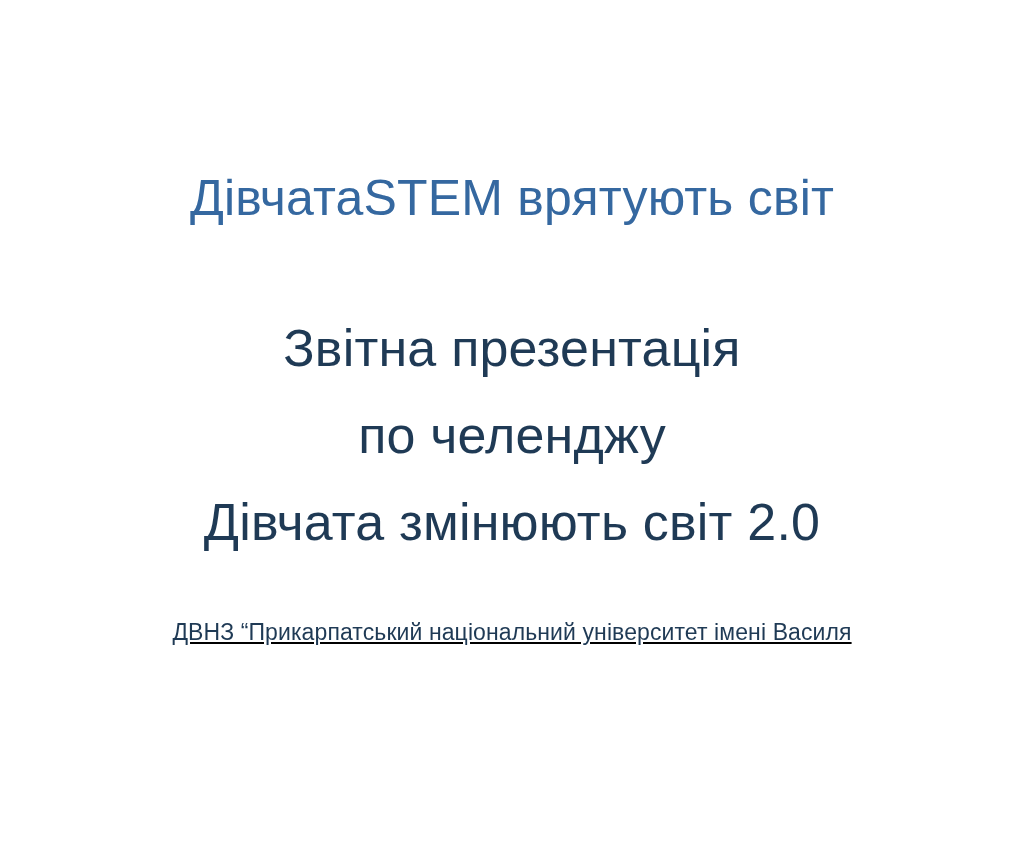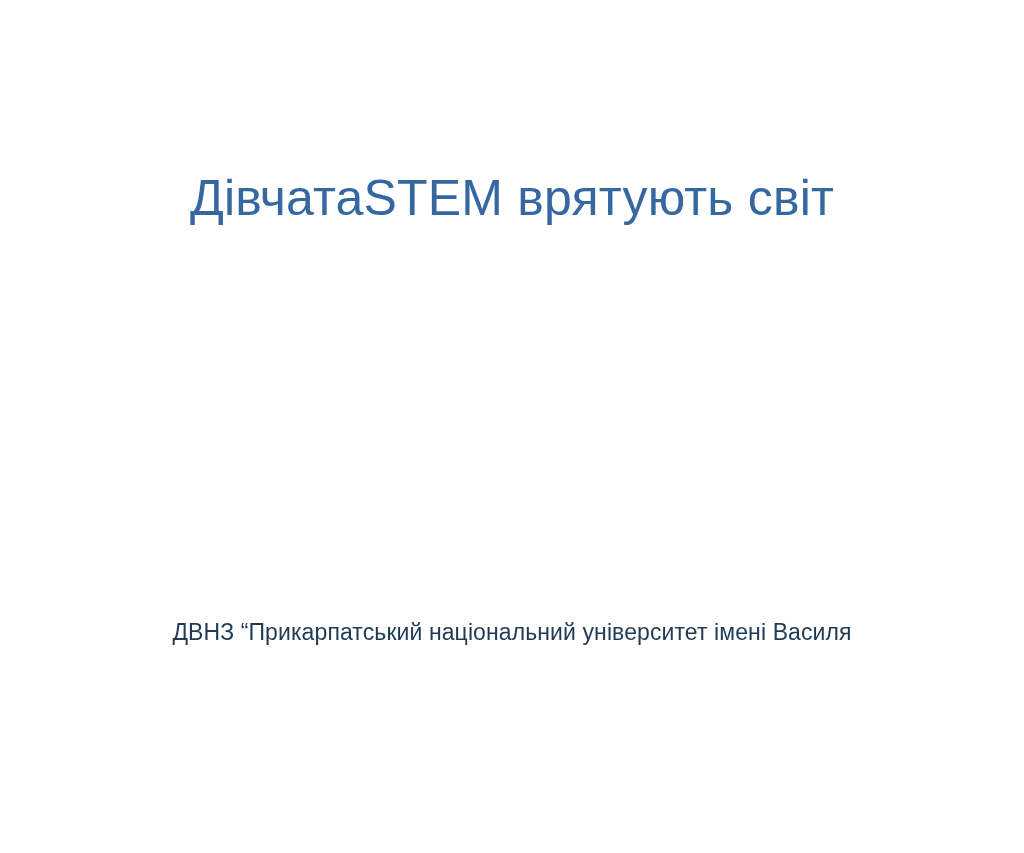--- a/index.html
+++ b/index.html
@@ -55,35 +55,41 @@
   }
 
   .footer-block {
     position: absolute;
     top: 612px;
     left: 0;
     width: 1024px;
     text-align: center;
     padding: 0 40px;
     box-sizing: border-box;
+    text-decoration: underline;
   }
 
   .footer-line {
     font-size: 23px;
     font-weight: 400;
     line-height: 40px;
     color: #1f3a55;
     letter-spacing: 0.1px;
   }
 </style>
 </head>
 <body>
 
 <div class="slide">
 
   <h1 class="slide-title">ДівчатаSTEM врятують світ</h1>
 
+  <div class="subtitle-block">
+    <div class="subtitle-line">Звітна презентація</div>
+    <div class="subtitle-line">по челенджу</div>
+    <div class="subtitle-line">Дівчата змінюють світ 2.0</div>
+  </div>
 
   <div class="footer-block">
     <div class="footer-line">ДВНЗ “Прикарпатський національний університет імені Василя</div>
   </div>
 
 </div>
 
 </body></html>

